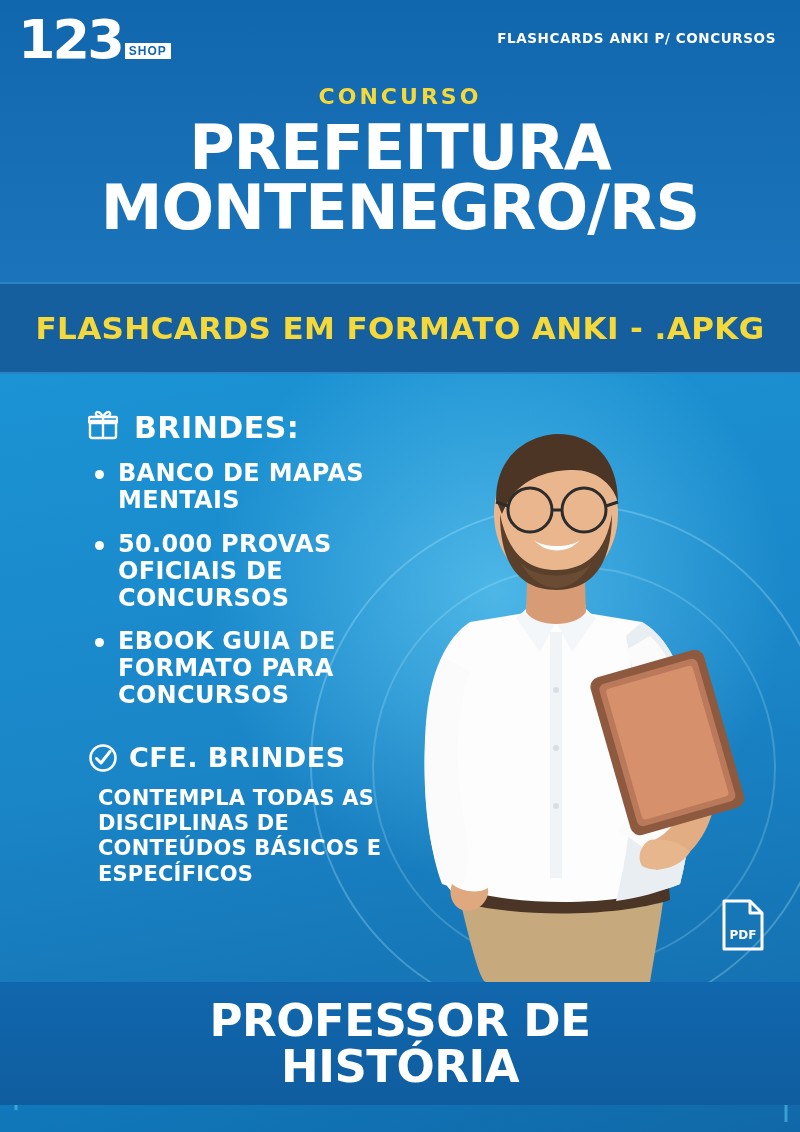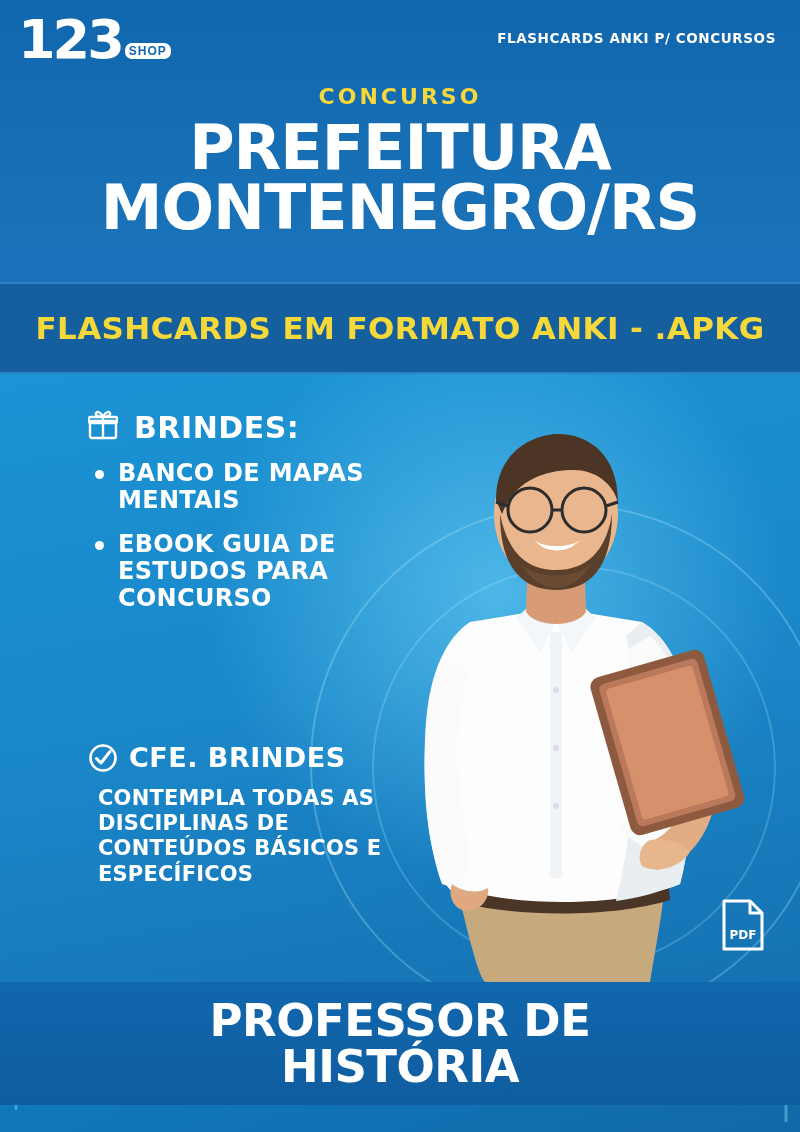--- a/index.html
+++ b/index.html
@@ -49,21 +49,21 @@
     color: #ffffff;
   }
   .logo .num {
     font-size: 54px; font-weight: 700; letter-spacing: -3px;
     font-family: "DejaVu Sans", sans-serif;
     line-height: .95;
   }
   .logo .shop {
     background: #ffffff; color: #1167ad;
     font-size: 12px; font-weight: 700; letter-spacing: 1px;
-    padding: 1px 4px; margin-left: 3px; margin-bottom: 6px; border-radius: 7px;
+    padding: 1px 4px; margin-left: 3px; margin-bottom: 6px;
   }
   .top-right-label {
     position: absolute; top: 30px; right: 24px;
     color: #ffffff; font-size: 13.5px; font-weight: 700;
     letter-spacing: .6px;
     font-family: "DejaVu Sans", sans-serif;
   }
   .kicker {
     position: absolute; top: 84px; width: 100%; text-align: center;
     color: #f5d93a; font-size: 22px; font-weight: 700; letter-spacing: 3px;
@@ -324,21 +324,22 @@
         <rect x="1" y="7" width="28" height="6" rx="1.5" fill="none" stroke="#ffffff" stroke-width="2.4"></rect>
         <path d="M15 7 V28" stroke="#ffffff" stroke-width="2.4"></path>
         <path d="M15 7 C10 7 7 5 8 3 C9 1 13 2 15 7 Z" fill="none" stroke="#ffffff" stroke-width="2.2"></path>
         <path d="M15 7 C20 7 23 5 22 3 C21 1 17 2 15 7 Z" fill="none" stroke="#ffffff" stroke-width="2.2"></path>
       </svg>
       <span class="label">BRINDES:</span>
     </div>
 
     <ul class="bullets">
       <li>BANCO DE MAPAS MENTAIS</li>
-      <li>EBOOK GUIA DE ESTUDOS PARA CONCURSO</li>
+      <li>50.000 PROVAS OFICIAIS DE CONCURSOS</li>
+      <li>EBOOK GUIA DE FORMATO PARA CONCURSOS</li>
     </ul>
 
     <div class="edital-head">
       <svg width="30" height="30" viewBox="0 0 30 30">
         <circle cx="15" cy="15" r="12.5" fill="none" stroke="#ffffff" stroke-width="2.6"></circle>
         <path d="M8.5 15.5 L13 20 L22 8.5" fill="none" stroke="#ffffff" stroke-width="3" stroke-linecap="round" stroke-linejoin="round"></path>
       </svg>
       <span class="label">CFE. BRINDES</span>
     </div>
     <div class="edital-text">CONTEMPLA TODAS AS DISCIPLINAS DE CONTEÚDOS BÁSICOS E ESPECÍFICOS</div>

